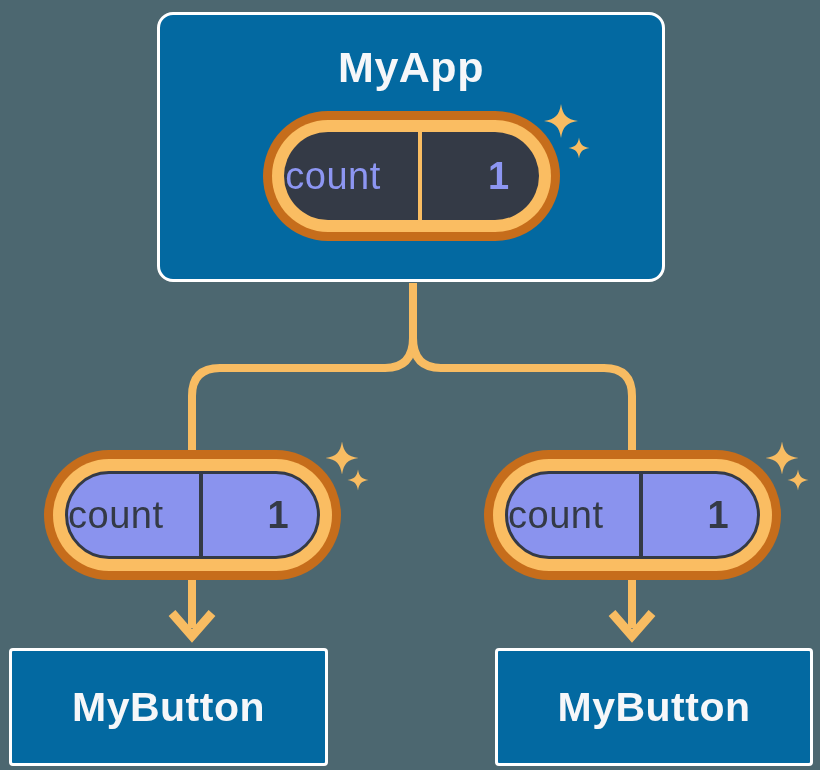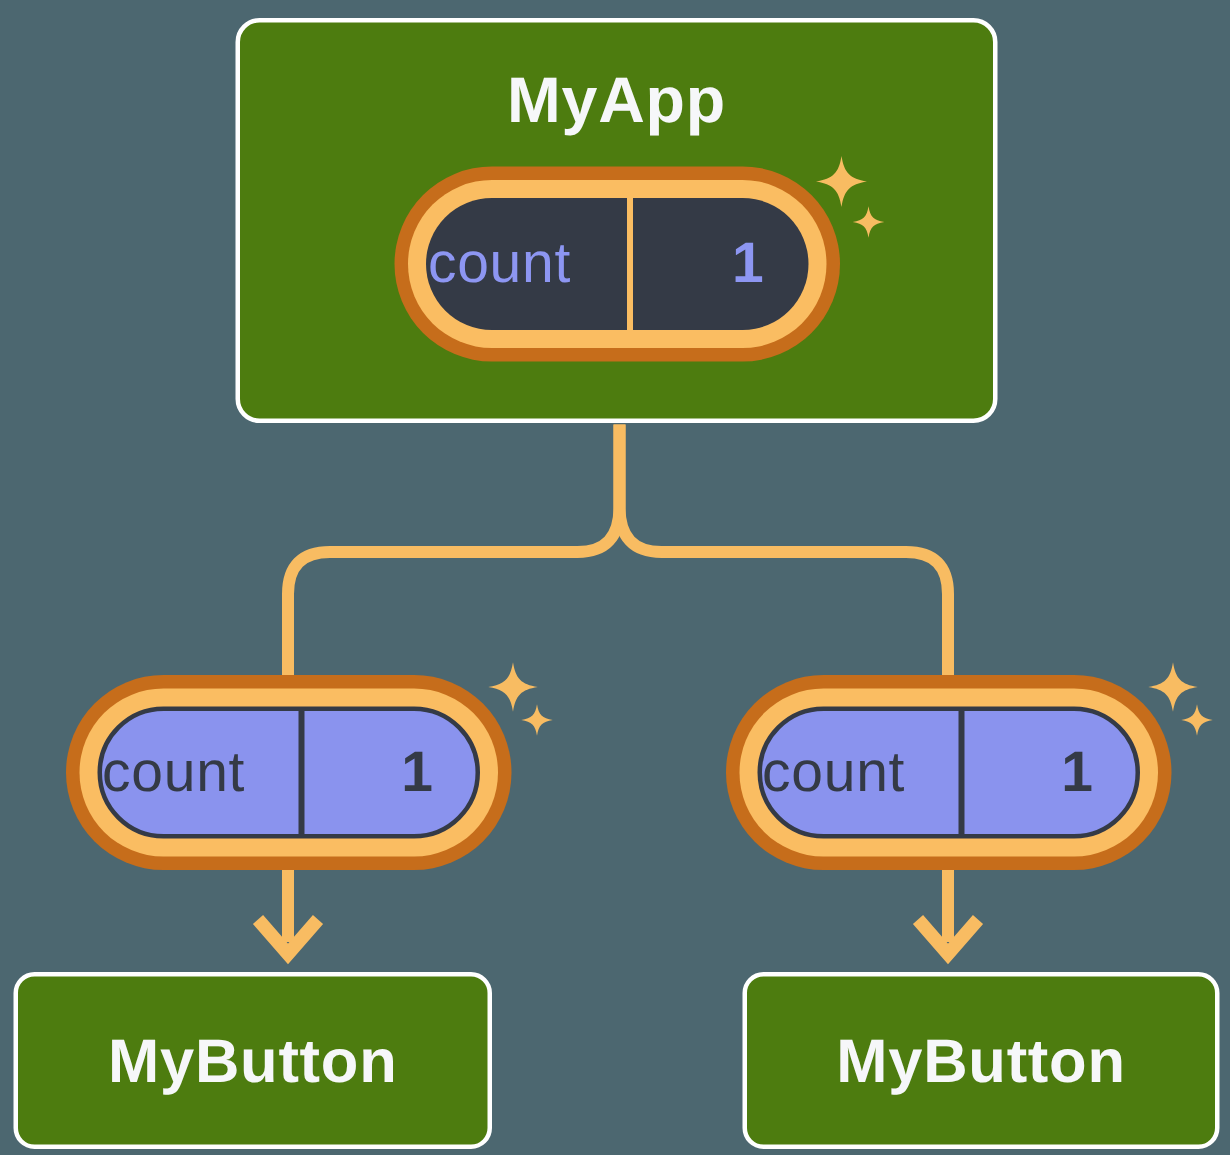--- a/index.html
+++ b/index.html
@@ -8,32 +8,32 @@
     background:#4C6770;
     font-family:"Liberation Sans", sans-serif;
   }
   .layer{position:absolute;left:0;top:0;width:820px;height:770px;}
   .layer.connectors{z-index:0;}
   .layer.sparkles{z-index:2;pointer-events:none;}
 
   
   .node{
     position:absolute;box-sizing:border-box;z-index:1;
-    background:#4d7c0f;border:3px solid #FFFFFF;border-radius:16px;
+    background:#0369a1;border:3px solid #FFFFFF;border-radius:16px;
     color:#F6F7F9;
   }
   .node-myapp{left:157px;top:12px;width:508px;height:270px;}
   .node-title{
     position:absolute;top:30px;left:0;width:100%;
     text-align:center;font-size:43px;line-height:44px;font-weight:600;
     letter-spacing:0.5px;color:#F6F7F9;
   }
   .node-button{
     display:flex;align-items:center;justify-content:center;
-    font-size:41px;font-weight:600;letter-spacing:0.5px;border-radius:14px;
+    font-size:41px;font-weight:600;letter-spacing:0.5px;border-radius:4px;
   }
   .node-button.left{left:9px;top:648px;width:319px;height:118px;}
   .node-button.right{left:495px;top:648px;width:318px;height:118px;}
 
   
   .pill{
     position:absolute;box-sizing:border-box;z-index:1;
     width:297px;height:130px;border-radius:999px;
     background:#C66D1B;padding:9px;
   }

